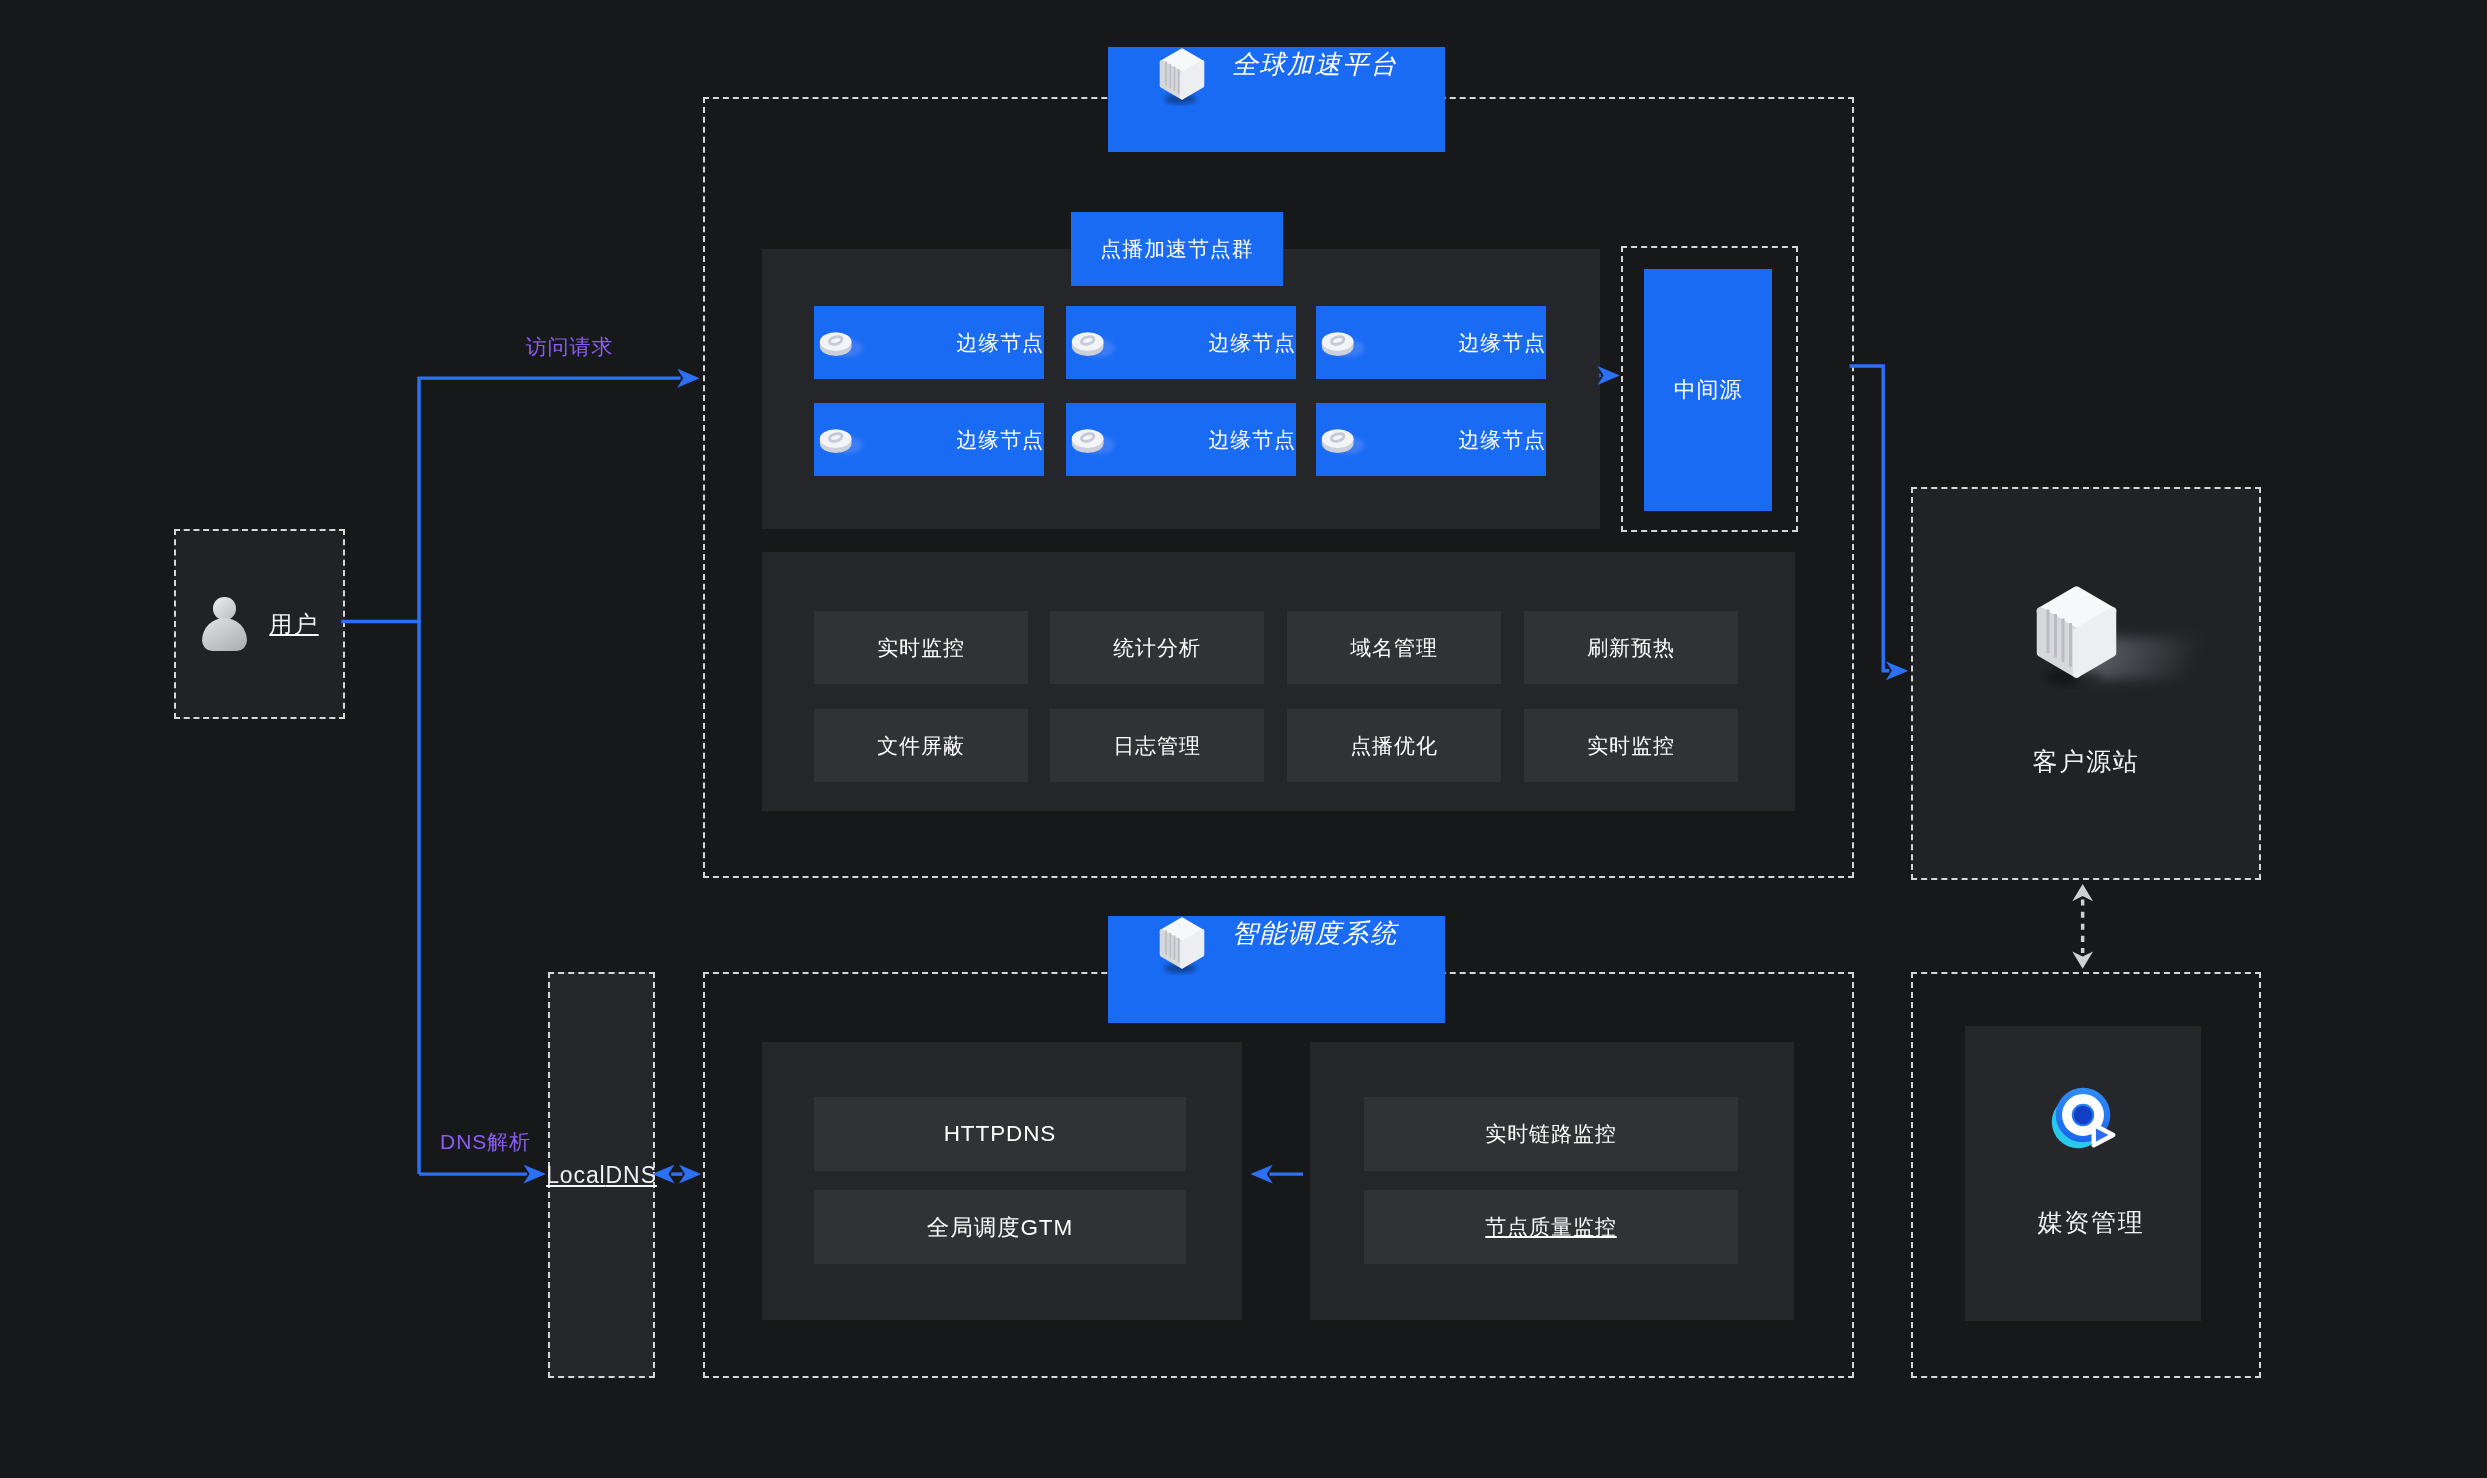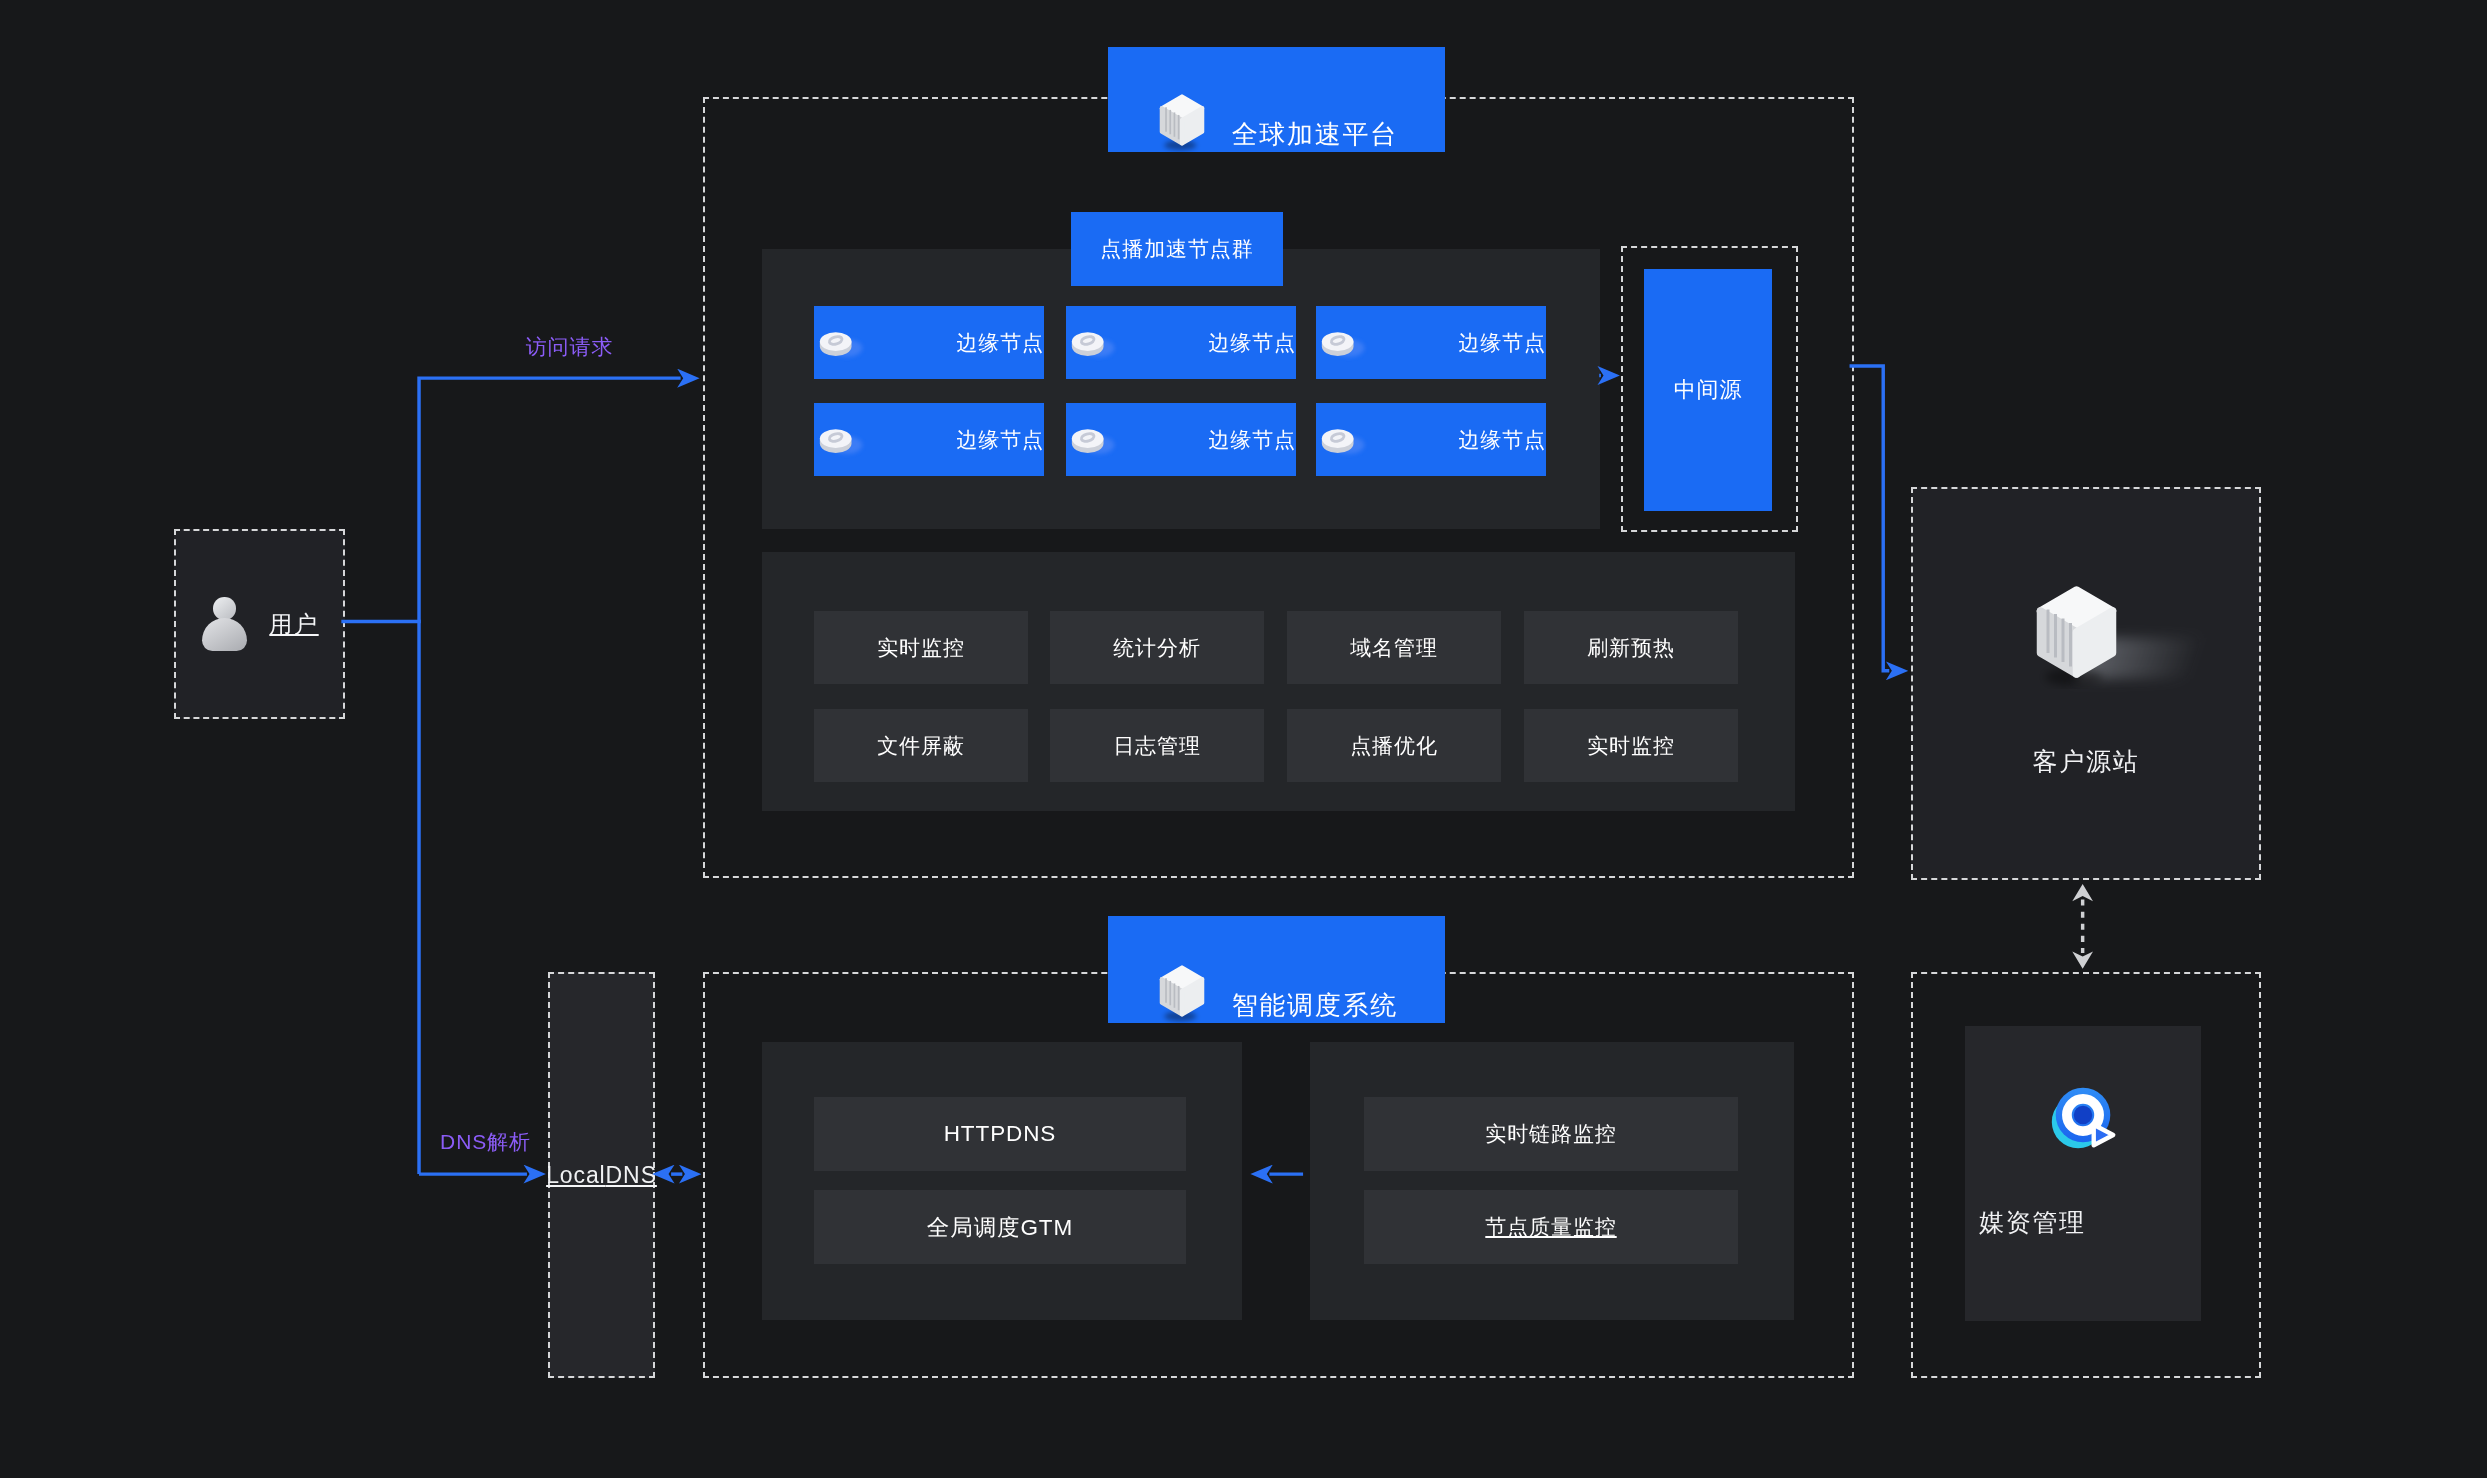--- a/index.html
+++ b/index.html
@@ -13,21 +13,21 @@
   .dashed{border:2.6px dashed #d6d7d9;}
   .center{display:flex;align-items:center;justify-content:center;}
   .col{flex-direction:row;text-decoration:underline;}
 
   
   .container{background:transparent;z-index:1;}
   .fill-box{background:#212226;}
 
   
   .blue{background:#1a6bf4;color:#ffffff;}
-  .hdr{z-index:6;font-size:26px;letter-spacing:1.7px;display:flex;align-items:flex-end;justify-content:center;gap:22.5px;}
+  .hdr{z-index:6;font-size:26px;letter-spacing:1.7px;display:flex;align-items:flex-start;justify-content:center;gap:22.5px;font-style:italic;}
   .tag{z-index:6;font-size:21px;letter-spacing:0.9px;}
 
   
   .panel{background:#242629;z-index:2;}
   .subbox{background:#303236;z-index:3;color:#ffffff;font-size:21px;letter-spacing:0.9px;}
 
   .edge-btn{z-index:3;font-size:21px;letter-spacing:0.9px;display:flex;align-items:center;justify-content:space-between;gap:15.5px;}
 
   .conn{position:absolute;left:0;top:0;z-index:4;pointer-events:none;}
   .flow-label{z-index:5;font-size:21px;color:#8b5cf6;text-align:center;letter-spacing:0.9px;}
@@ -235,16 +235,16 @@
       </svg>
   </div>
   <div class="abs label-lg" style="left:0;top:256px;width:346px;text-align:center;">客户源站</div>
 </div>
 
 <div class="abs dashed" style="left:1911px;top:972px;width:346px;height:402px;z-index:2;">
   <div class="abs" style="left:52px;top:52px;width:236px;height:295px;background:#26272b;">
     <svg width="78" height="78" style="position:absolute;left:79px;top:52px;" viewBox="0 0 90 90">
         <use href="#mediaicon"></use>
       </svg>
-    <div class="abs label-lg" style="left:14px;top:180px;width:236px;text-align:left;">媒资管理</div>
+    <div class="abs label-lg" style="left:8px;top:180px;width:236px;text-align:center;">媒资管理</div>
   </div>
 </div>
 
 
 </body></html>

